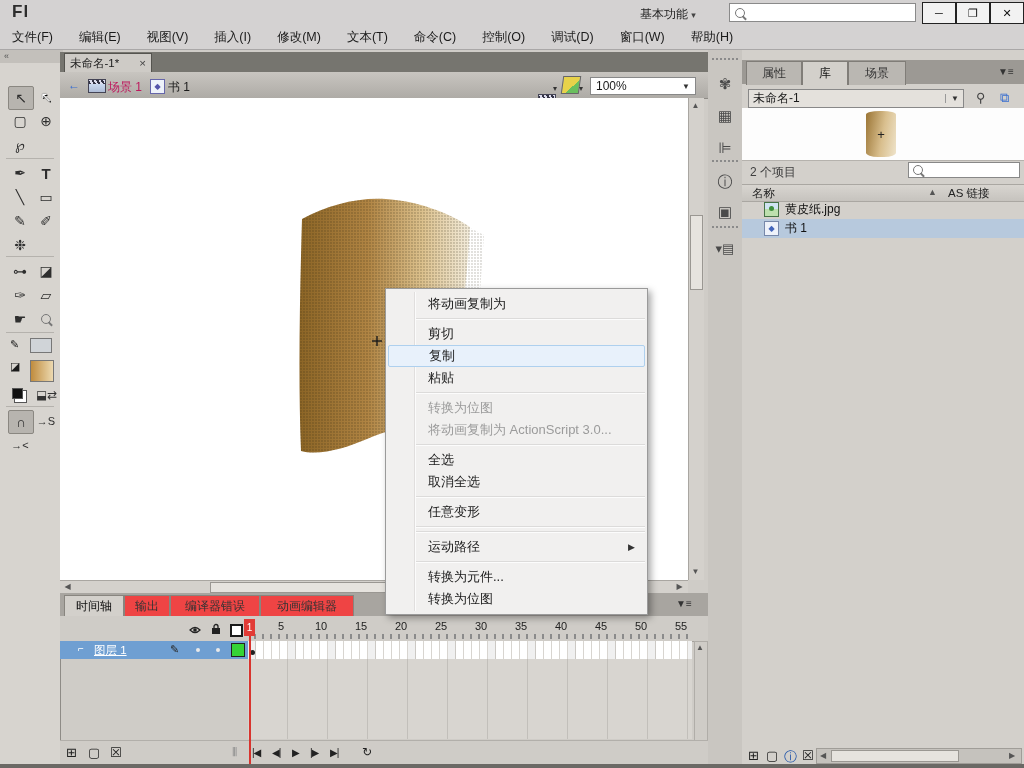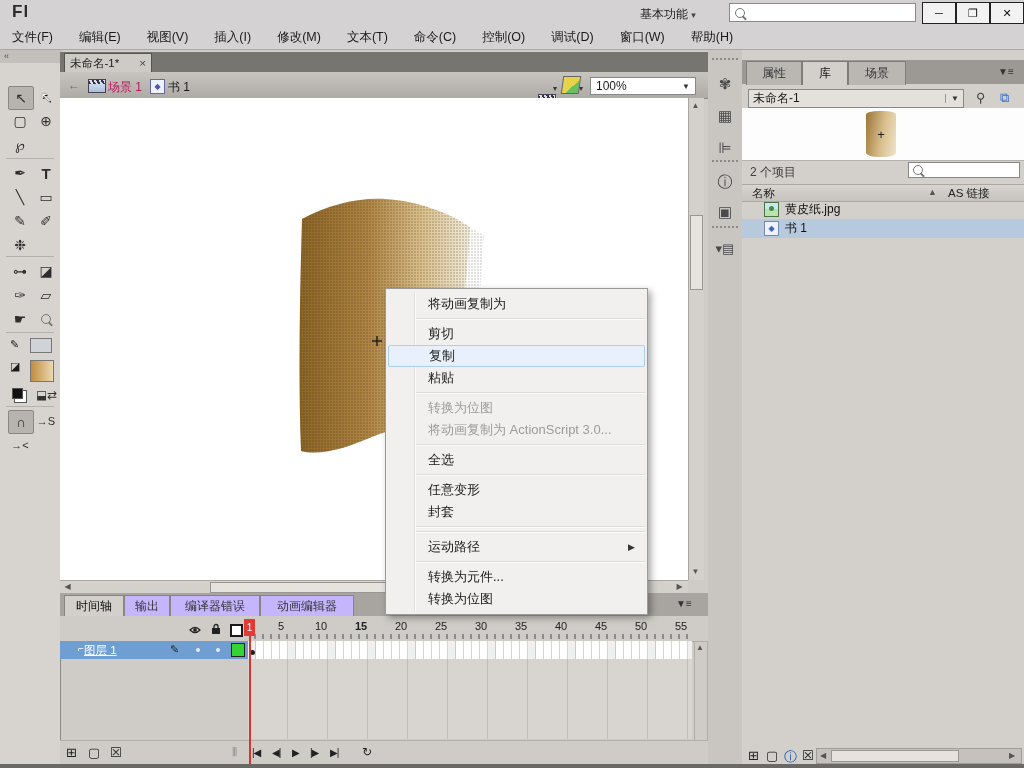--- a/index.html
+++ b/index.html
@@ -33,21 +33,21 @@
   .symicon{width:13px;height:13px;border:1px solid #66a;background:#eef2fa;font-size:8px;color:#55a;line-height:13px;text-align:center;}
   .zoomsel{left:590px;top:77px;width:106px;height:18px;background:#fff;border:1px solid #888;display:flex;align-items:center;justify-content:space-between;padding:0 5px;box-sizing:border-box;font-size:12px;}
   
   .stage{left:60px;top:98px;width:628px;height:482px;background:#fff;}
   .vscroll{left:688px;top:98px;width:15px;height:482px;background:#d4d1cc;border-left:1px solid #a9a6a1;}
   .hscroll{left:60px;top:580px;width:628px;height:13px;background:#d4d1cc;border-top:1px solid #a9a6a1;}
   .sthumb{background:#e6e3de;border:1px solid #9a9792;}
   .arrowg{color:#555;font-size:8px;}
   
   .tl-tabbar{left:60px;top:593px;width:648px;height:23px;background:#a8a5a0;}
-  .tl-tab{top:595px;height:21px;font-size:12px;display:flex;align-items:center;justify-content:center;border:1px solid #88857f;border-bottom:none;background:#c4b5fd;color:#333;}
+  .tl-tab{top:595px;height:21px;font-size:12px;display:flex;align-items:center;justify-content:center;border:1px solid #88857f;border-bottom:none;background:#ef4444;color:#333;}
   .tl-tab.active{background:#d3d0cb;color:#111;}
   .tl-head{left:60px;top:616px;width:648px;height:25px;background:#cfccc7;border-bottom:1px solid #a5a29d;}
   .ruler-num{top:620px;width:40px;text-align:center;font-size:11px;color:#222;}
   .ticks{left:248px;top:634px;width:444px;height:5px;background:repeating-linear-gradient(90deg,transparent 0 6.5px,#8b8b8b 6.5px 8px);}
   .layerrow{left:60px;top:641px;width:188px;height:18px;background:#6f9fd2;color:#fff;font-size:11.5px;}
   .framerow{left:248px;top:641px;width:444px;height:18px;
     background:repeating-linear-gradient(90deg,rgba(0,0,0,0.06) 0 8px,rgba(0,0,0,0) 8px 40px),
                repeating-linear-gradient(90deg,#fff 0 7px,#d8d5d0 7px 8px);
     border-bottom:1px solid #b5b2ad;}
   .emptyframes{left:248px;top:659px;width:444px;height:80px;background:repeating-linear-gradient(90deg,transparent 0 39px,#c2bfba 39px 40px),#d8d5d0;}
@@ -215,33 +215,33 @@
     <path d="M1,6 Q6,1 11,6 Q6,11 1,6 Z" fill="none" stroke="#222" stroke-width="1.2"></path>
     <circle cx="6" cy="6" r="1.8" fill="#222"></circle>
   </svg>
 <svg class="abs lockicon" style="left:210px;top:623px;" viewBox="0 0 12 12">
     <rect x="2" y="5" width="8" height="6" fill="#222"></rect>
     <path d="M4,5 V3.5 A2,2 0 0 1 8,3.5 V5" fill="none" stroke="#222" stroke-width="1.3"></path>
   </svg>
 <span class="abs sqicon" style="left:230px;top:624px;"></span>
 <span class="abs ruler-num" style="left:261px;">5</span>
 <span class="abs ruler-num" style="left:301px;">10</span>
-<span class="abs ruler-num" style="left:341px;font-weight:bold;">15</span>
+<span class="abs ruler-num" style="left:341px;">15</span>
 <span class="abs ruler-num" style="left:381px;">20</span>
 <span class="abs ruler-num" style="left:421px;">25</span>
 <span class="abs ruler-num" style="left:461px;">30</span>
 <span class="abs ruler-num" style="left:501px;">35</span>
 <span class="abs ruler-num" style="left:541px;">40</span>
 <span class="abs ruler-num" style="left:581px;">45</span>
 <span class="abs ruler-num" style="left:621px;">50</span>
 <span class="abs ruler-num" style="left:661px;">55</span>
 <div class="abs ticks"></div>
 <div class="abs layerrow">
   <span class="abs" style="left:18px;top:2px;color:#fff;font-size:10px;">⌐</span>
-  <span class="abs" style="left:24px;top:2px;text-decoration:underline;">图层 1</span>
+  <span class="abs" style="left:34px;top:2px;text-decoration:underline;">图层 1</span>
   <span class="abs" style="left:110px;top:2px;color:#2a2a2a;font-size:11px;">✎</span>
   <span class="abs dot" style="left:136px;top:7px;"></span>
   <span class="abs dot" style="left:156px;top:7px;"></span>
 </div>
 <div class="abs greenbox"></div>
 <div class="abs framerow"></div>
 <div class="abs" style="left:250px;top:650px;width:5px;height:5px;border-radius:50%;background:#222;z-index:4;"></div>
 <div class="abs emptyframes"></div>
 <div class="abs playhead-box ctr">1</div>
 <div class="abs playhead-line"></div>
@@ -320,23 +320,23 @@
   <div class="cm-item">将动画复制为</div>
   <div class="cm-sep"></div>
   <div class="cm-item">剪切</div>
   <div class="cm-item hl">复制</div>
   <div class="cm-item">粘贴</div>
   <div class="cm-sep"></div>
   <div class="cm-item dis">转换为位图</div>
   <div class="cm-item dis">将动画复制为 ActionScript 3.0...</div>
   <div class="cm-sep"></div>
   <div class="cm-item">全选</div>
+  <div class="cm-item">取消全选</div>
   <div class="cm-sep"></div>
   <div class="cm-item">任意变形</div>
-  <div class="cm-item">封套</div>
   <div class="cm-sep"></div>
   <div class="cm-sep"></div>
   <div class="cm-item">
     <span>运动路径</span>
     <span class="cm-arrow">▶</span>
   </div>
   <div class="cm-sep"></div>
   <div class="cm-item">转换为元件...</div>
   <div class="cm-item">转换为位图</div>
 </div>

